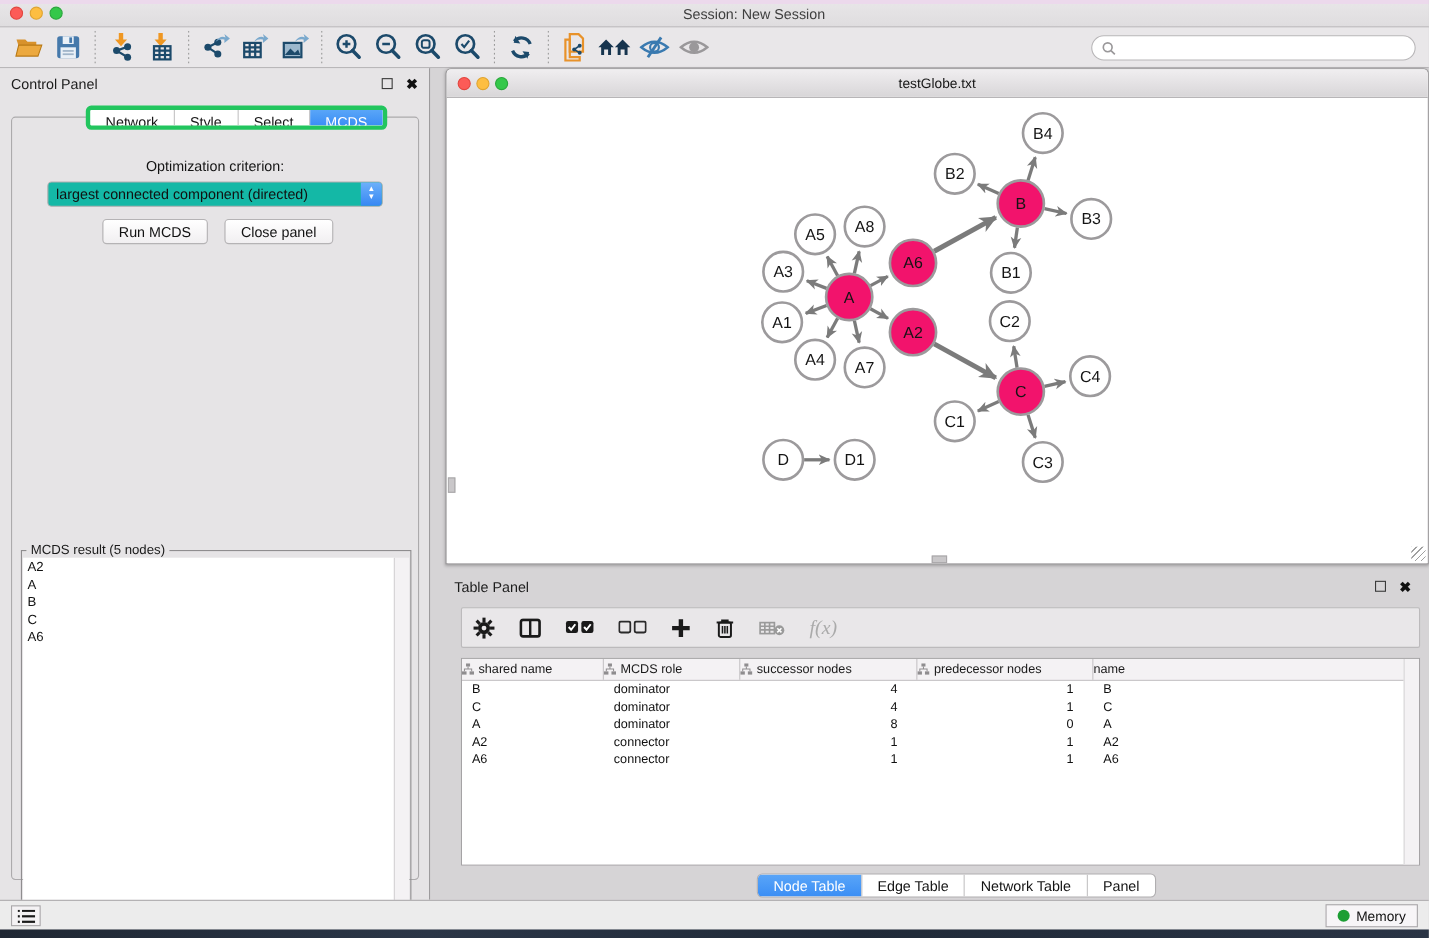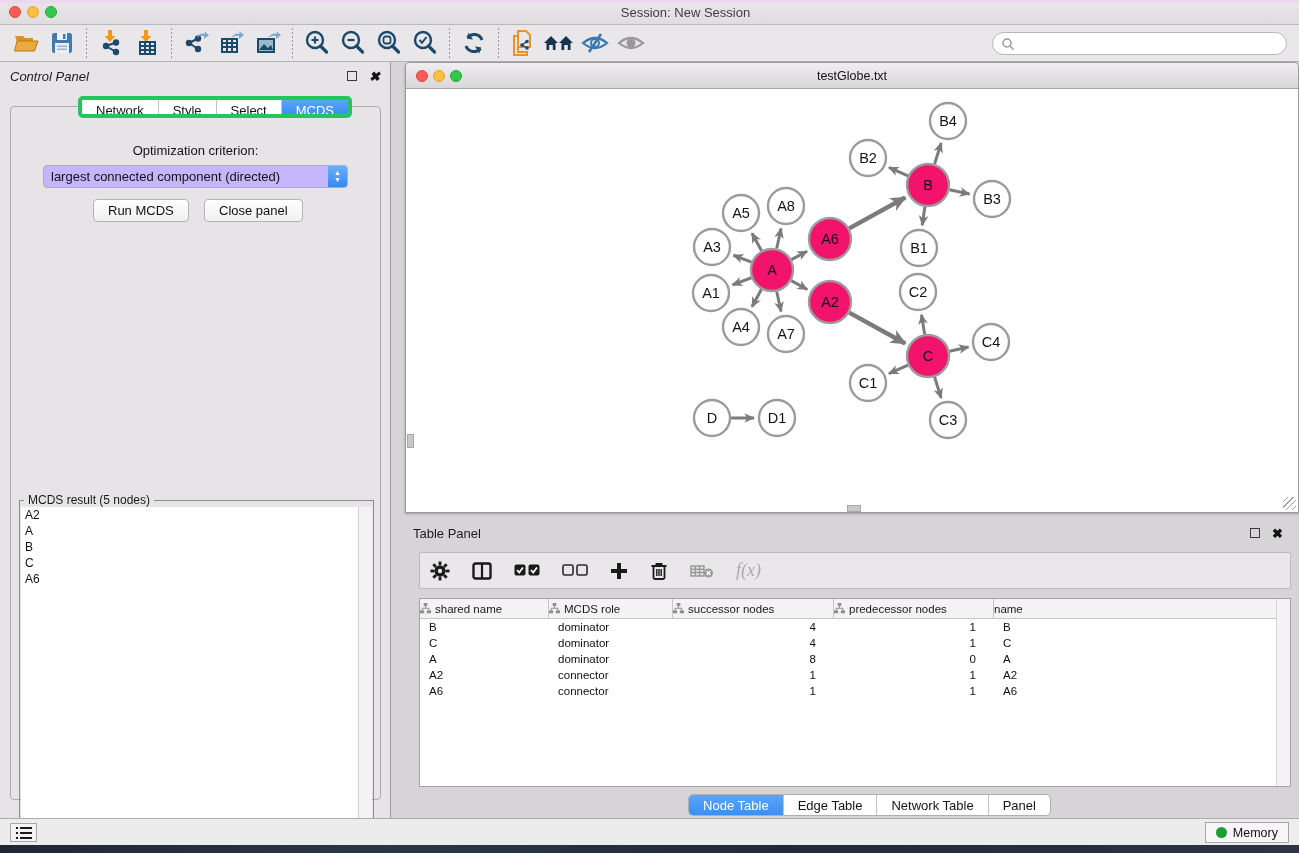--- a/index.html
+++ b/index.html
@@ -22,36 +22,36 @@
   .tb-btn { width:36px; height:32px; display:flex; align-items:center; justify-content:center; flex:0 0 auto; }
   .tb-sep { width:1px; height:30px; margin:0 6px; flex:0 0 auto;
     background-image:linear-gradient(#9a9a9a 40%, transparent 40%); background-size:1px 4px; }
   .search-wrap { position:absolute; right:12px; top:7px; width:295px; height:23px; background:#fff;
     border:1px solid #b8b6b8; border-radius:12px; display:flex; align-items:center; padding-left:8px; }
   .search-wrap input { border:none; outline:none; flex:1; height:18px; font-size:12px; background:transparent; }
 
   
   .control-panel { position:absolute; left:0; top:62px; width:391px; height:756px;
     background:#e6e4e6; border-right:1px solid #9d9b9d; }
-  .panel-titlebar { position:absolute; left:0; top:0; width:100%; height:28px; display:flex; align-items:center; padding:0 10px;font-style:italic; }
+  .panel-titlebar { position:absolute; left:0; top:0; width:100%; height:28px; display:flex; align-items:center; padding:0 10px; }
   .panel-title { font-size:13px; color:#1c1c1c; }
   .panel-titlebar .spacer { flex:1; }
   .float-box { width:10px; height:10px; border:1.5px solid #3a3a3a; margin-right:12px; cursor:pointer; }
   .close-x { font-size:13px; font-weight:bold; color:#111; cursor:pointer; line-height:1; }
 
   .cp-tabs { position:absolute; left:78px; top:34px; height:22px; display:flex;
     border:4px solid #22c55e; border-radius:5px; background:#fff; overflow:hidden; }
   .cp-tab { padding:2px 14px; font-size:13px; line-height:17px; color:#161616; border-right:1px solid #c4c2c4; cursor:pointer; }
   .cp-tab:last-child { border-right:none; }
   .cp-tab.selected { background:linear-gradient(#59a5f8,#3b8ef5); color:#fff; }
 
   .cp-content { position:absolute; left:10px; top:44px; width:371px; height:694px;
     border:1px solid #acaaac; border-radius:4px; background:#e6e4e6; }
   .opt-label { position:absolute; width:100%; top:36px; text-align:center; font-size:13px; color:#141414; }
-  .combo { position:absolute; left:32px; top:58px; width:305px; height:23px; background:#c4b5fd;
+  .combo { position:absolute; left:32px; top:58px; width:305px; height:23px; background:#14b8a6;
     border:1px solid #b0aeb0; border-radius:4px; display:flex; align-items:center; cursor:pointer; }
   .combo-text { flex:1; font-size:13px; padding-left:7px; color:#111; white-space:nowrap; overflow:hidden; }
   .combo-btn { width:19px; height:100%; border-radius:0 3px 3px 0; background:linear-gradient(#6cb0fa,#3787f3);
     display:flex; flex-direction:column; align-items:center; justify-content:center; gap:1px; }
   .combo-btn span { color:#fff; font-size:7px; line-height:6px; }
   .mac-btn { position:absolute; height:23px; background:linear-gradient(#ffffff,#f1eff1);
     border:1px solid #b5b3b5; border-radius:4px; font-size:13px; color:#111;
     display:flex; align-items:center; justify-content:center; padding:0 14px; cursor:pointer; }
 
   .result-fieldset { position:absolute; left:8px; top:393px; width:355px; height:333px; border:1px solid #8f8d8f; }

